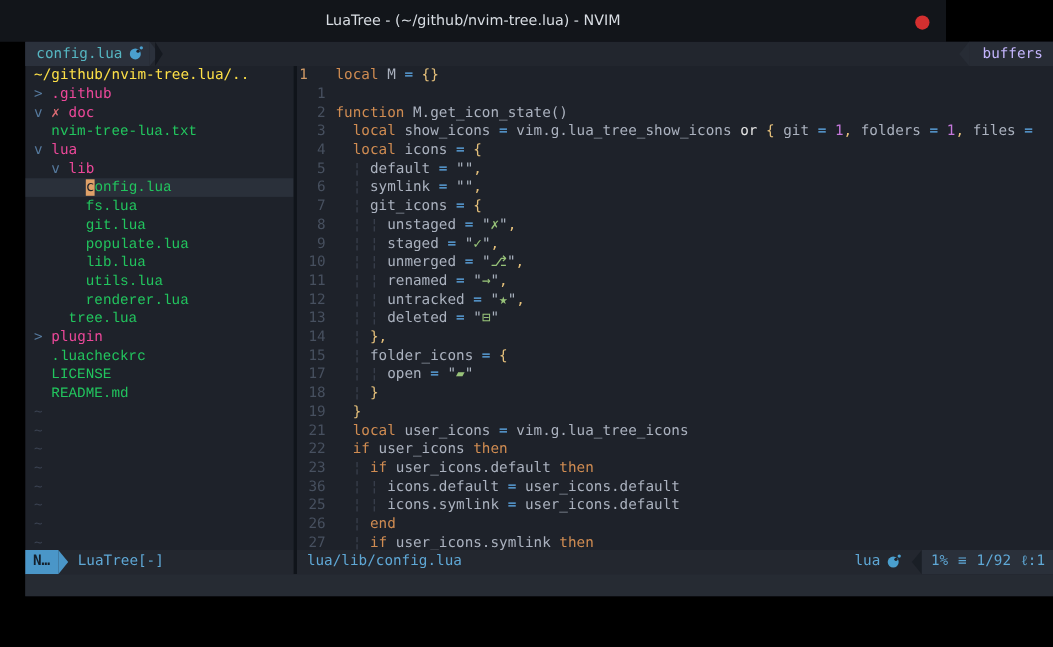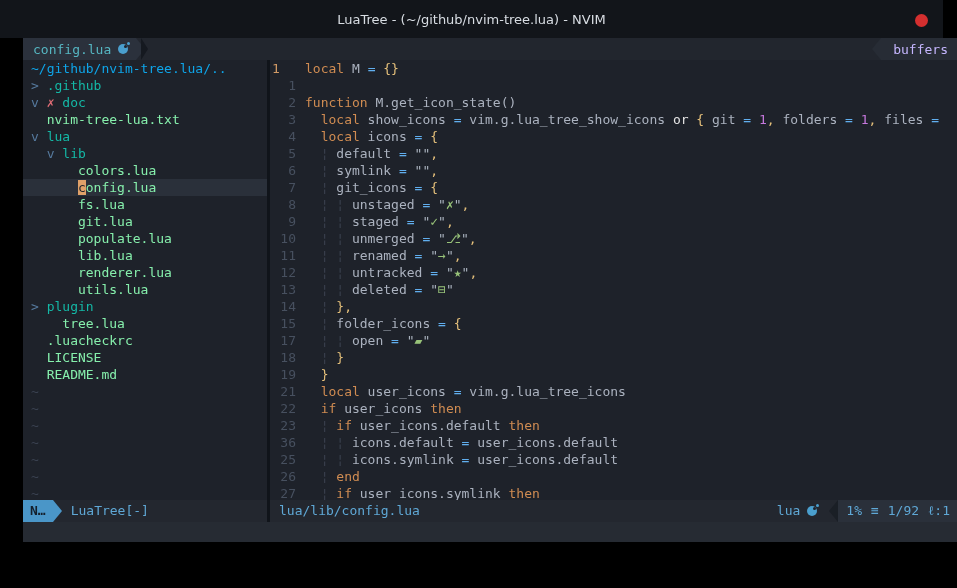--- a/index.html
+++ b/index.html
@@ -1,20 +1,20 @@
 <!DOCTYPE html>
 <html><head>
 <meta charset="utf-8">
 <style>
   * { margin:0; padding:0; box-sizing:border-box; }
   html,body { width:957px; height:588px; background:#000; overflow:hidden; }
   body { font-family:"DejaVu Sans Mono", monospace; }
 
   
-  .titlebar { position:absolute; left:0; top:0; width:943px; height:38px;
+  .titlebar { position:absolute; left:0; top:0; width:860px; height:38px;
     background:#12151a; display:flex; align-items:center; justify-content:center; }
   .titlebar-text { color:#d8dde3; font-family:"DejaVu Sans", sans-serif; font-size:13px; }
   .close-btn { position:absolute; right:15px; top:14px; width:13px; height:13px;
     border-radius:50%; background:#d42f2f; }
 
   
   .term { position:absolute; left:23px; top:38px; width:937px; height:504px;
     background:#1e222a; display:flex; flex-direction:column; }
 
   
@@ -39,24 +39,24 @@
     display:flex; align-items:center; }
 
   
   .main { flex:1; display:flex; overflow:hidden; font-size:13px; line-height:17px; }
   .tree { width:244px; flex:none; overflow:hidden; }
   .vsep { width:3px; flex:none; background:#10141a; }
   .editor { flex:1; overflow:hidden; }
 
   .tree-row { height:17px; white-space:pre; padding-left:8px; color:#a9b1bd; }
   .tree-row.cursorline { background:#2a303a; }
-  .tree-root { color:#0ea5e9; }
+  .tree-root { color:#fde047; }
   .t-chevron { color:#567a9e; }
-  .t-folder { color:#14b8a6; }
-  .t-file { color:#86efac; }
+  .t-folder { color:#ec4899; }
+  .t-file { color:#22c55e;font-family:Liberation Mono, monospace; }
   .t-gitx { color:#e06c75; }
   .t-tilde { color:#3a4150; }
   .cursor-block { background:#dfa169; color:#1e222a; }
 
   .code-row { height:17px; display:flex; white-space:pre; }
   .gutter { width:26px; flex:none; text-align:right; color:#47505f; }
   .gutter.current { text-align:left; padding-left:2px; color:#d19a66; }
   .code-text { margin-left:9px; overflow:hidden; }
 
   .t-kw  { color:#d08c52; }
@@ -114,30 +114,29 @@
   </div>
 
   <div class="main">
     <div class="tree" id="tree-body">
         <div class="tree-row tree-root">~/github/nvim-tree.lua/..</div>
         <div class="tree-row"><span class="t-chevron">&gt;</span><span> </span><span class="t-folder">.github</span></div>
         <div class="tree-row"><span class="t-chevron">v</span><span> </span><span class="t-gitx">✗</span><span> </span><span class="t-folder">doc</span></div>
         <div class="tree-row"><span>  </span><span class="t-file">nvim-tree-lua.txt</span></div>
         <div class="tree-row"><span class="t-chevron">v</span><span> </span><span class="t-folder">lua</span></div>
         <div class="tree-row"><span>  </span><span class="t-chevron">v</span><span> </span><span class="t-folder">lib</span></div>
-        <div class="tree-row"><span>      </span><span class="t-file">colors.lua</span></div>
         <div class="tree-row cursorline"><span>      </span><span class="cursor-block">c</span><span class="t-file">onfig.lua</span></div>
         <div class="tree-row"><span>      </span><span class="t-file">fs.lua</span></div>
         <div class="tree-row"><span>      </span><span class="t-file">git.lua</span></div>
         <div class="tree-row"><span>      </span><span class="t-file">populate.lua</span></div>
         <div class="tree-row"><span>      </span><span class="t-file">lib.lua</span></div>
+        <div class="tree-row"><span>      </span><span class="t-file">utils.lua</span></div>
         <div class="tree-row"><span>      </span><span class="t-file">renderer.lua</span></div>
-        <div class="tree-row"><span>      </span><span class="t-file">utils.lua</span></div>
+        <div class="tree-row"><span>    </span><span class="t-file">tree.lua</span></div>
         <div class="tree-row"><span class="t-chevron">&gt;</span><span> </span><span class="t-folder">plugin</span></div>
-        <div class="tree-row"><span>    </span><span class="t-file">tree.lua</span></div>
         <div class="tree-row"><span>  </span><span class="t-file">.luacheckrc</span></div>
         <div class="tree-row"><span>  </span><span class="t-file">LICENSE</span></div>
         <div class="tree-row"><span>  </span><span class="t-file">README.md</span></div>
         <div class="tree-row"><span class="t-tilde">~</span></div>
         <div class="tree-row"><span class="t-tilde">~</span></div>
         <div class="tree-row"><span class="t-tilde">~</span></div>
         <div class="tree-row"><span class="t-tilde">~</span></div>
         <div class="tree-row"><span class="t-tilde">~</span></div>
         <div class="tree-row"><span class="t-tilde">~</span></div>
         <div class="tree-row"><span class="t-tilde">~</span></div>

